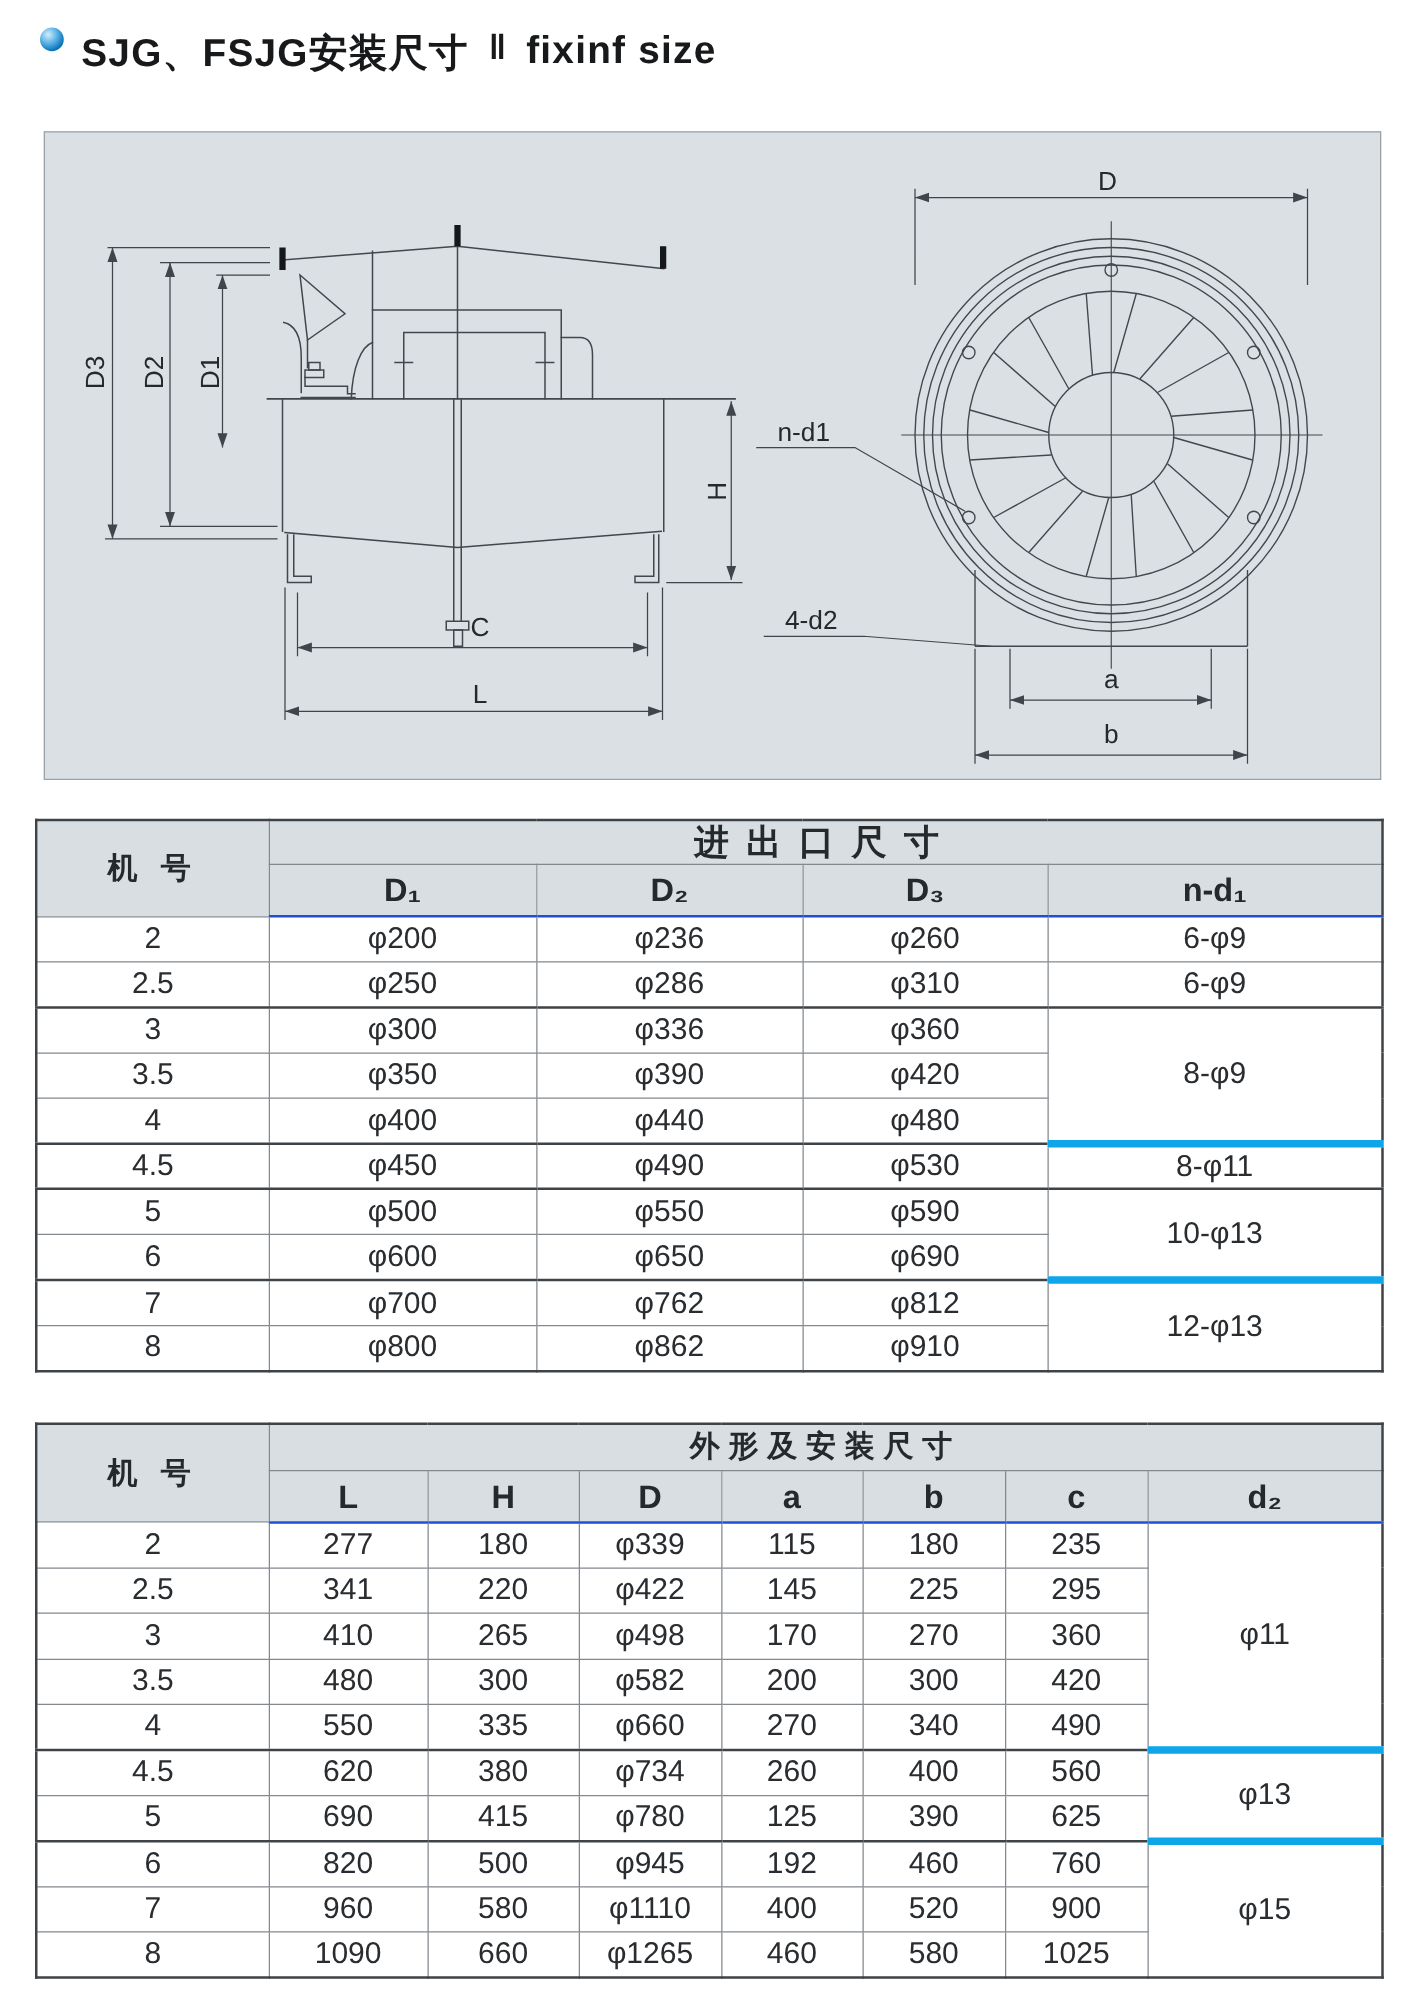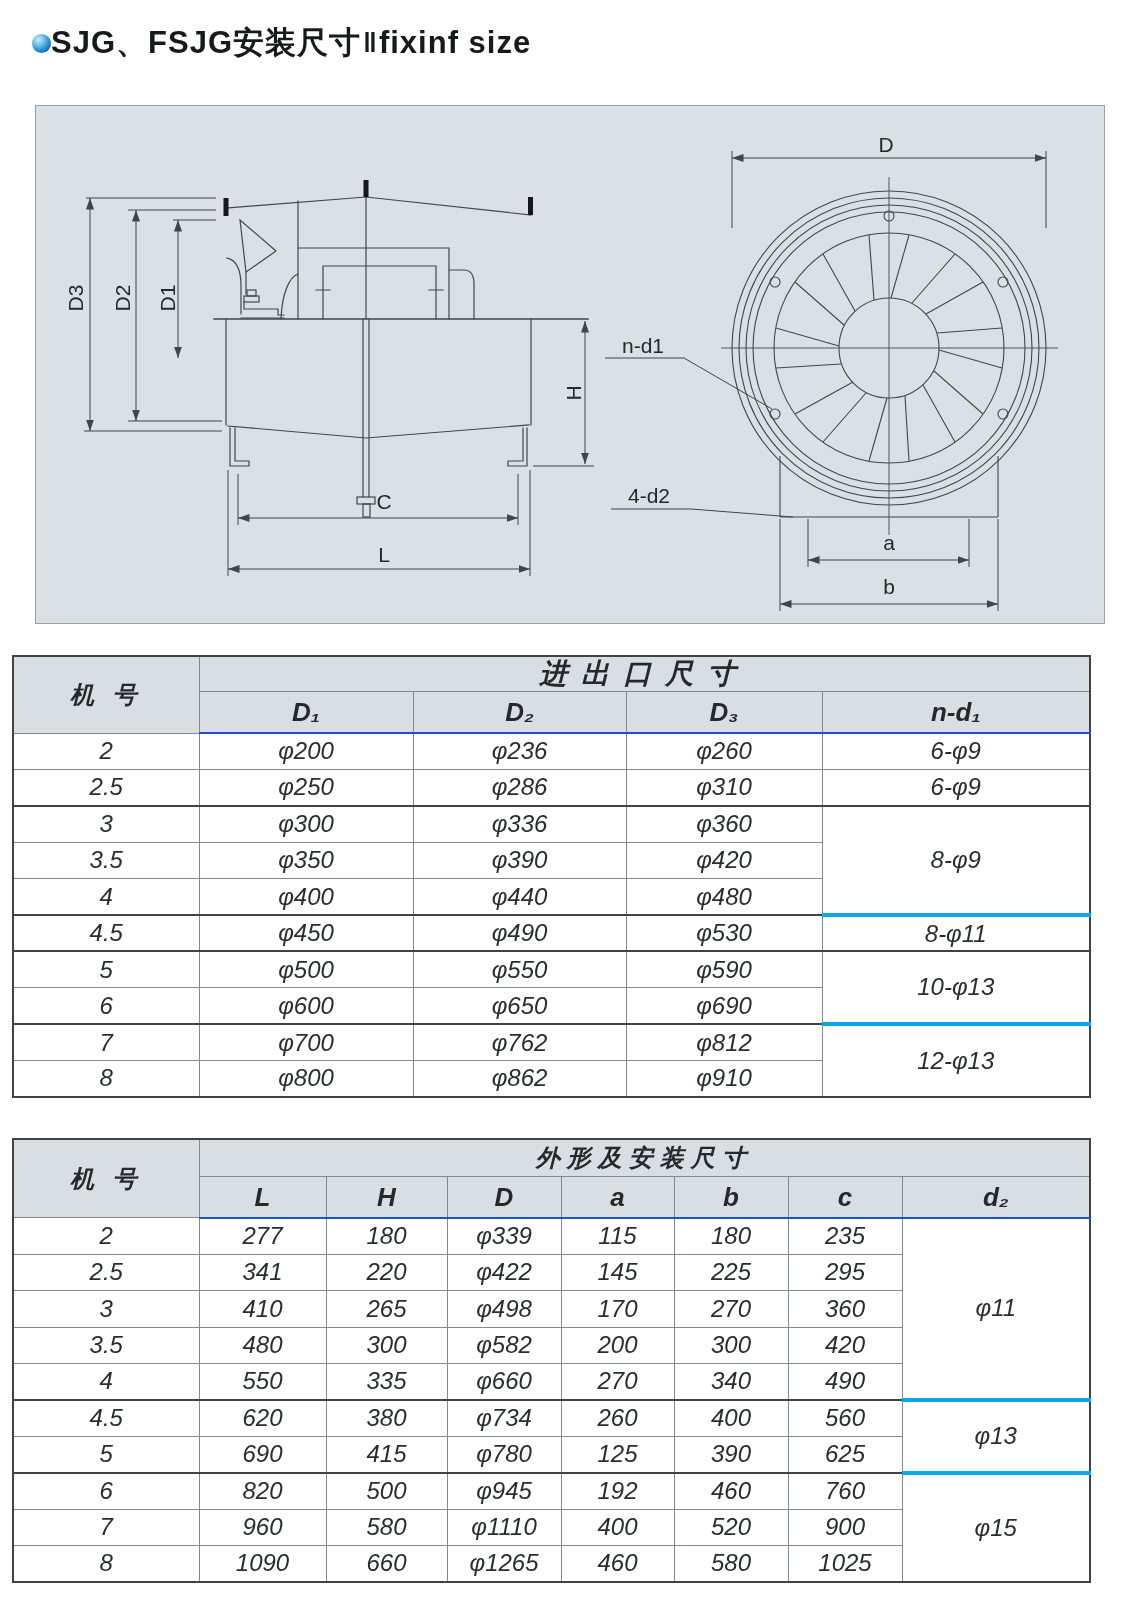--- a/index.html
+++ b/index.html
@@ -3,59 +3,58 @@
 <meta charset="utf-8">
 <style>
   html,body { margin:0; padding:0; background:#ffffff; }
   body {
     width:1131px; height:1600px; overflow:hidden; position:relative;
     font-family:"Liberation Sans","DejaVu Sans",sans-serif;
     color:#26292c;
   }
   
   .title-row {
-    display:flex; align-items:center; 
+    display:flex; align-items:flex-start; gap:14px;
     margin:22px 0 0 32px; height:42px;
   }
   .bullet {
     width:19px; height:19px; border-radius:50%; flex:0 0 auto;
     background: radial-gradient(circle at 35% 30%, #d3ecfb 0%, #5cb3e6 38%, #0d74b8 72%, #085a92 100%);
   }
   .title-text { font-size:31px; font-weight:bold; color:#17191b; letter-spacing:1px; white-space:nowrap; }
   .title-divider { font-size:28px; font-weight:bold; color:#17191b; margin:0 2px; }
   
   .panel {
     width:1070px; height:519px; margin:41px 0 0 35px;
     background:#dae0e3; border:1px solid #9aa0a4; box-sizing:border-box;
   }
   svg text { font-family:"Liberation Sans","DejaVu Sans",sans-serif; font-size:21px; fill:#26292c; }
   
   table.dtable {
     border-collapse:collapse; table-layout:fixed;
-    width:1077px; margin-left:12px;
+    width:1077px; margin-left:28px;
     border:2px solid #3e4347;
-    font-style:italic;
   }
   .t1 { margin-top:31px; }
   .t2 { margin-top:40px; }
   .dtable th, .dtable td {
     border:1px solid #84898e; text-align:center; vertical-align:middle;
     padding:0; line-height:1; overflow:hidden;
   }
   .dtable th { background:#d9dee2; font-weight:bold; }
   tr.h1a th { height:34px; }
   tr.h1b th { height:36px; }
   tr.h2 th  { height:40px; font-size:26px; border-bottom:2px solid #1d4ed8; }
   .mhead { font-size:24px; letter-spacing:6px; padding-left:6px; }
   .ghead1 { font-size:28px; letter-spacing:14px; padding-left:14px; }
   .ghead2 { font-size:24px; letter-spacing:7px; padding-left:7px; }
   .dtable tbody tr { height:36.4px; }
   .dtable tbody td { font-size:24px; color:#2a2d30; font-weight:400; background:#ffffff; }
   tr.ge td { border-bottom:2px solid #3e4347; }
-  td.geb { border-bottom:4px solid #0ea5e9; }
+  td.geb { border-bottom:6px solid #0ea5e9; }
 </style>
 </head>
 <body>
 
 <div class="title-row">
   <span class="bullet"></span>
   <span class="title-text">SJG、FSJG安装尺寸</span>
   <span class="title-divider">‖</span>
   <span class="title-text">fixinf size</span>
 </div>

